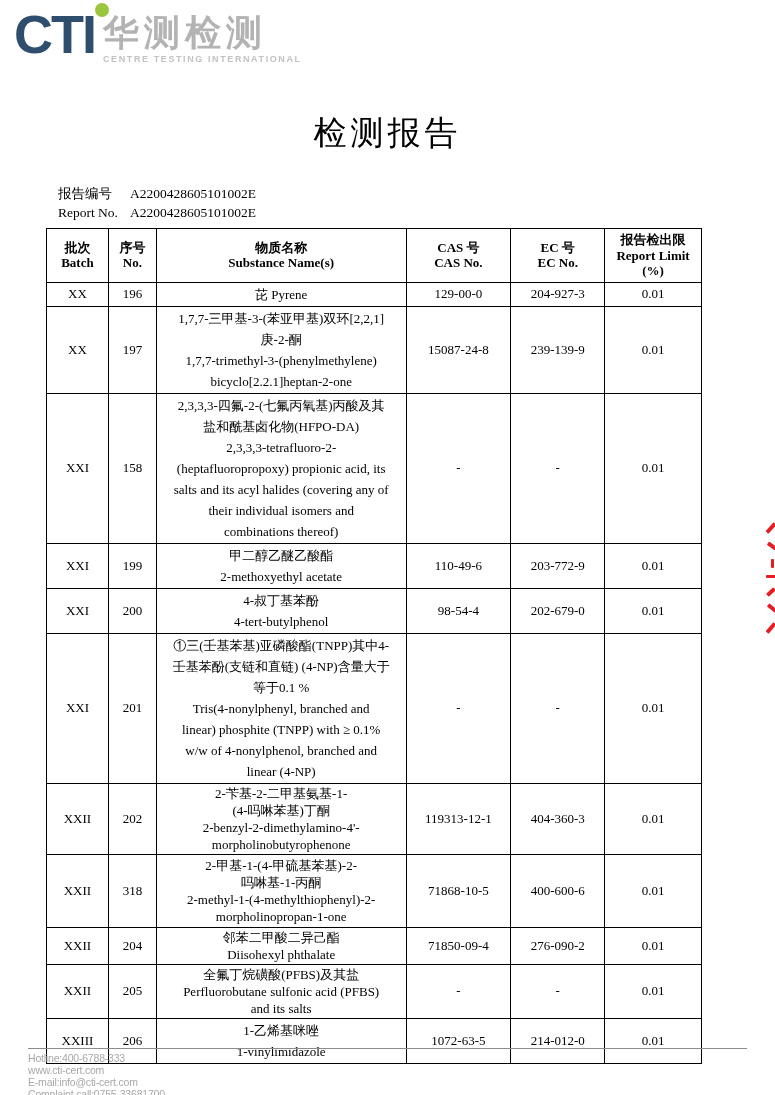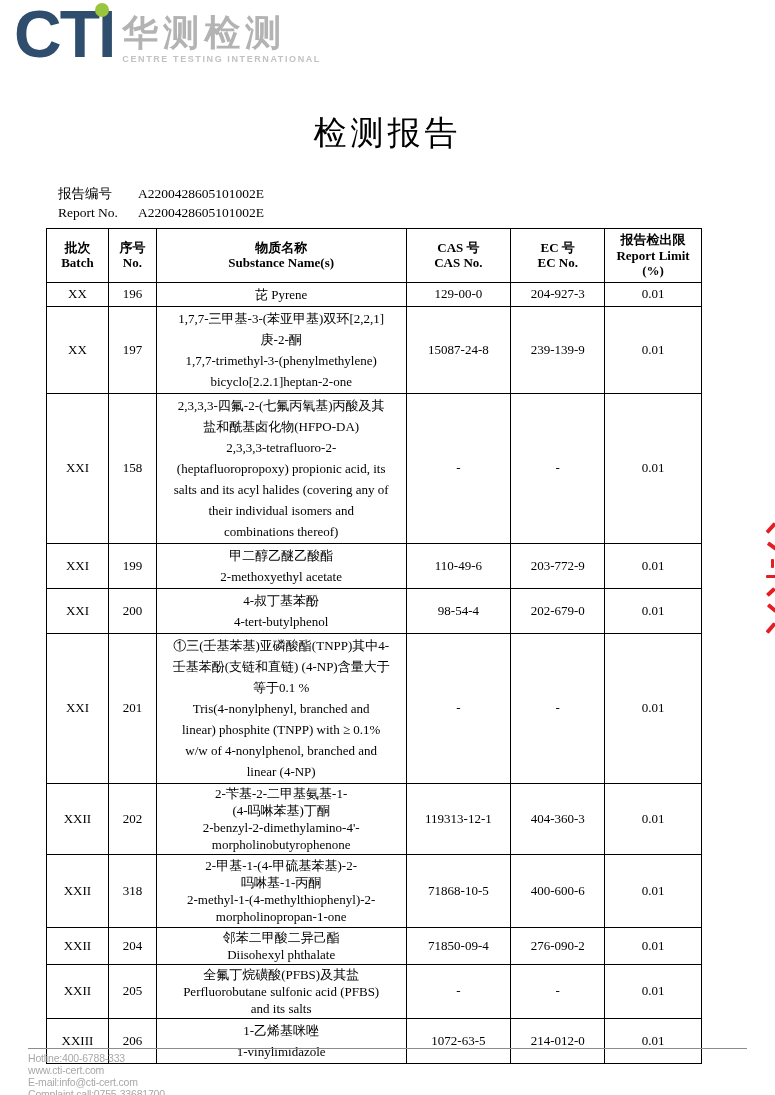--- a/index.html
+++ b/index.html
@@ -11,21 +11,21 @@
     color:#000;
     overflow:hidden;
   }
 
   
   .logo { position:absolute; top:8px; left:14px; display:flex; align-items:flex-start; }
   .cti-wrap { position:relative; }
   .cti-text {
     font-family:"Liberation Sans", sans-serif;
     font-weight:bold;
-    font-size:66px;
+    font-size:54px;
     line-height:52px;
     letter-spacing:-2px;
     color:#2f4d6d;
   }
   .green-dot {
     position:absolute; top:-5px; left:81px;
     width:14px; height:14px; border-radius:50%;
     background:#9bc53d;
   }
   .logo-right { margin-left:8px; padding-top:6px; }
@@ -46,21 +46,21 @@
   .title-block { position:absolute; top:88px; left:0; width:775px; text-align:center; }
   .title-zh { font-size:33px; font-weight:normal; letter-spacing:4px; line-height:42px;margin-top:24px; }
   .title-en { font-size:30px; font-weight:bold; line-height:36px; }
 
   
   .report-info {
     position:absolute; top:184px; left:58px; width:652px;
     display:flex; justify-content:space-between;
     font-size:13.5px; line-height:19px;
   }
-  .ri-row { display:flex;gap:8px; }
+  .ri-row { display:flex; }
   .ri-label { display:inline-block; width:72px; }
   .ri-right { text-align:right; }
 
   
   table.report {
     position:absolute; top:228px; left:46px;
     border-collapse:collapse;
     width:656px;
     font-size:13px;
   }

